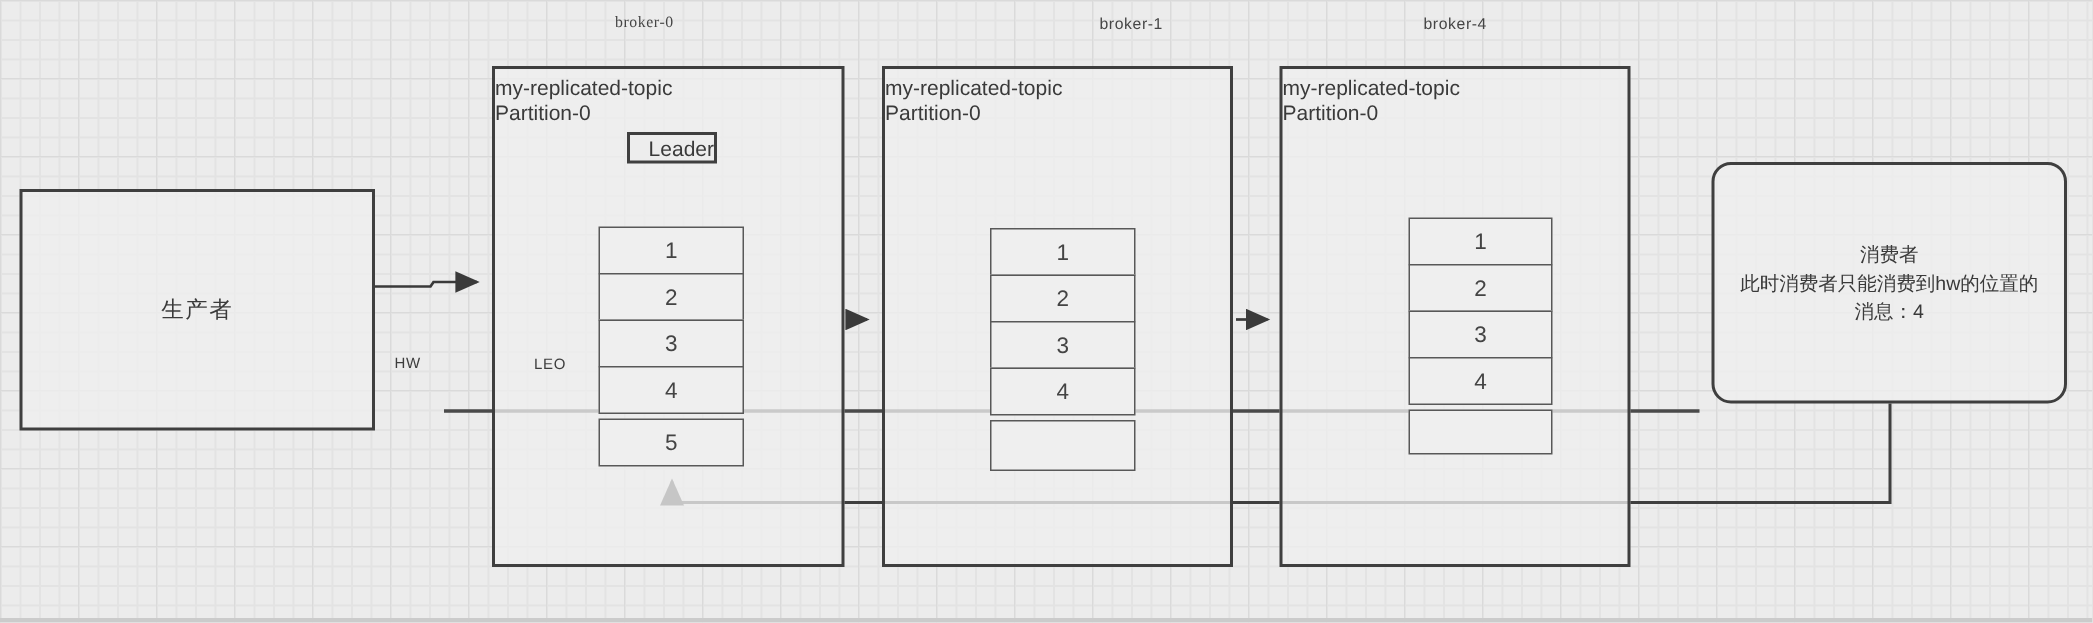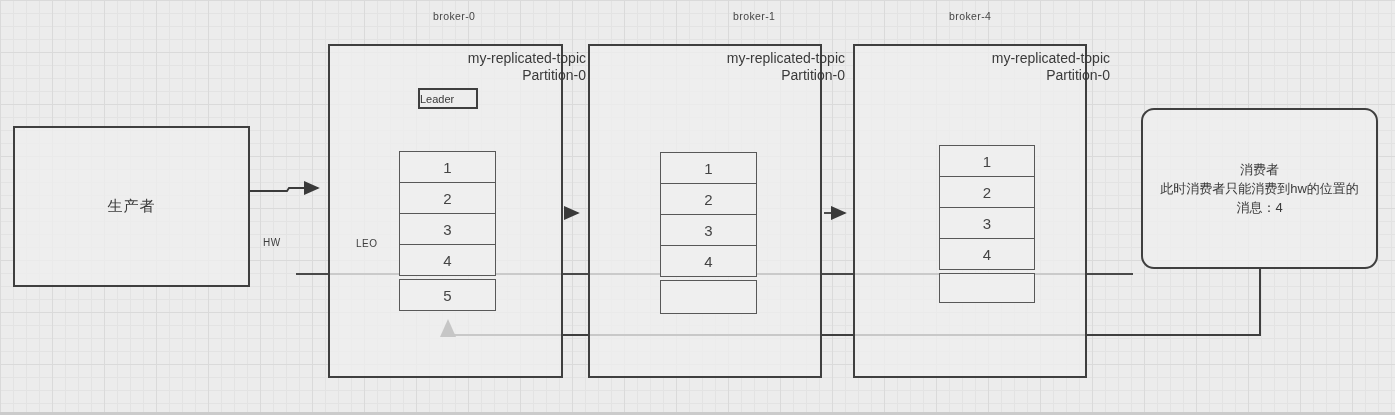--- a/index.html
+++ b/index.html
@@ -15,23 +15,23 @@
     background-size:52px 52px,52px 52px,13px 13px,13px 13px;
   }
   .stage::after{content:"";position:absolute;left:0;right:0;bottom:0;height:3px;background:#cbcbcb;}
   .box{position:absolute;border:2px solid #3f3f3f;background:rgba(238,238,238,.78);box-sizing:border-box;}
   .producer{left:13px;top:126px;width:237px;height:161px;display:flex;align-items:center;justify-content:center;
     font-size:15px;letter-spacing:1px;}
   .consumer{left:1141px;top:108px;width:237px;height:161px;display:flex;flex-direction:column;
     align-items:center;justify-content:center;font-size:13px;line-height:19px;text-align:center;border-radius:13px;}
   .broker{top:44px;height:334px;}
   .broker-name{position:absolute;top:10px;font-size:10.5px;letter-spacing:.4px;color:#454545;}
-  .broker-title{position:absolute;width:100%;top:4px;text-align:right;font-size:14px;line-height:17px;padding-left:25px;}
+  .broker-title{position:absolute;width:100%;top:4px;text-align:left;font-size:14px;line-height:17px;}
   .leader-badge{position:absolute;left:418px;top:88px;width:60px;height:21px;border:2px solid #3f3f3f;
-    background:#ededed;display:flex;align-items:center;justify-content:flex-start;font-size:11px;box-sizing:border-box;}
+    background:#ededed;display:flex;align-items:center;justify-content:flex-end;font-size:14px;box-sizing:border-box;}
   .stack{position:absolute;}
   .cell{box-sizing:border-box;border:1px solid #585858;background:#efefef;height:32px;margin-top:-1px;
     display:flex;align-items:center;justify-content:center;font-size:15px;color:#444;}
   .cell:first-child{margin-top:0;}
   .cell.tail{margin-top:3px;}
   .tag{position:absolute;font-size:10px;color:#3d3d3d;letter-spacing:.5px;}
   svg.lines{position:absolute;left:0;top:0;pointer-events:none;}
 </style>
 </head>
 <body>
@@ -48,21 +48,21 @@
     <path d="M565,213 L578,213" fill="none" stroke="#3a3a3a" stroke-width="1.8" marker-end="url(#ah)"></path>
     <path d="M824,213 L845,213" fill="none" stroke="#3a3a3a" stroke-width="1.8" marker-end="url(#ah)"></path>
     <path d="M296,274 L1133,274" fill="none" stroke="#4a4a4a" stroke-width="2.2"></path>
     <path d="M1260,269 L1260,335 L448,335 L448,321" fill="none" stroke="#3f3f3f" stroke-width="2" marker-end="url(#ah)"></path>
   </svg>
 
   <div class="box producer">
     <span>生产者</span>
   </div>
 
-  <span class="broker-name" style="left:433px;">broker-0</span>
+  <span class="broker-name" style="left:410px;font-family:Liberation Serif, serif;">broker-0</span>
   <span class="broker-name" style="left:733px;">broker-1</span>
   <span class="broker-name" style="left:949px;">broker-4</span>
 
   <div class="box broker" style="left:328px;width:235px;">
     <div class="broker-title">
       <div>my-replicated-topic</div>
       <div>Partition-0</div>
     </div>
   </div>
   <div class="leader-badge">

